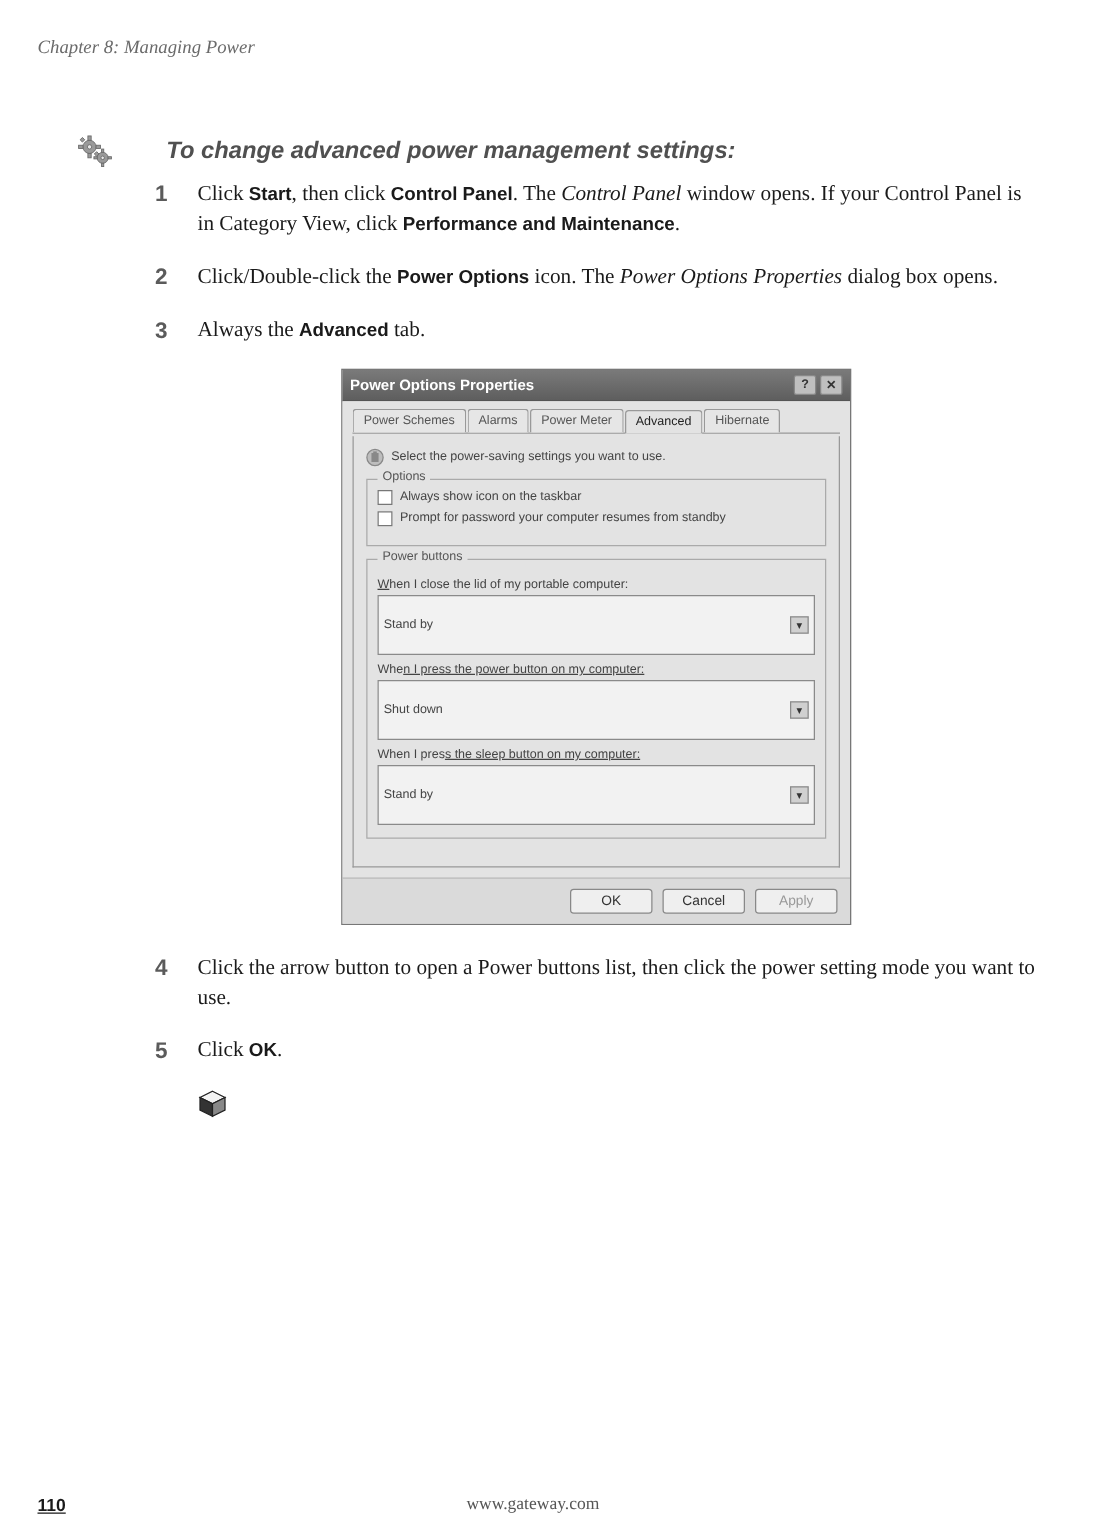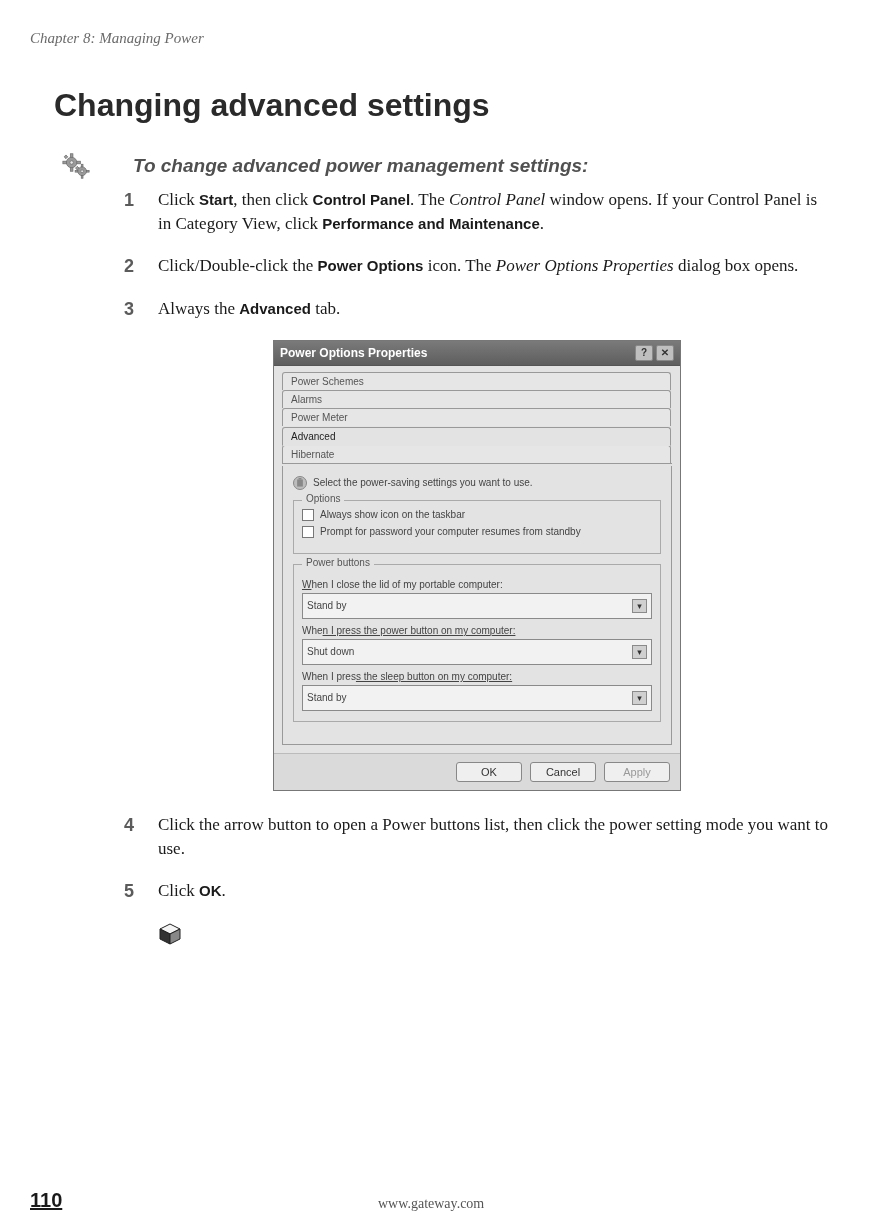--- a/index.html
+++ b/index.html
@@ -15,21 +15,21 @@
   }
   .page {
     padding: 30px 46px 0 30px;
     height: 100%;
     position: relative;
   }
   .chapter-header {
     font-style: italic;
     font-size: 15px;
     color: #6a6a6a;
-    margin-bottom: 40px;
+    margin-bottom: 60px;
   }
   .main-title {
     font-family: Arial, Helvetica, sans-serif;
     font-weight: bold;
     font-size: 32px;
     margin-left: 24px;
     margin-bottom: 28px;
     color: #2a2a2a;
   }
   .task-line {
@@ -118,21 +118,20 @@
     border-radius: 2px;
     display: flex; align-items: center; justify-content: center;
     font-size: 10px; font-weight: bold; color:#333;
   }
   .dlg-body { padding: 6px 8px 8px 8px; background: #e3e3e3; }
   .tabs {
     display: flex;
     gap: 0;
     border-bottom: 1px solid #999;
     margin-bottom: 2px;
-    flex-direction: column;
   }
   .tab {
     padding: 3px 8px;
     background:#e6e6e6;
     border: 1px solid #999;
     border-bottom: none;
     border-radius: 3px 3px 0 0;
     font-size: 10px;
     color:#555;
     margin-right: 1px;
@@ -166,21 +165,21 @@
     font-size: 10px;
     color:#555;
   }
   .chk-row { display:flex; align-items:center; gap:6px; margin-bottom:5px; font-size:10px; color:#444;}
   .chk { width:12px; height:12px; border:1px solid #777; background:#fff; }
   .lbl { font-size:10px; color:#444; margin-bottom:3px; margin-top:6px;}
   .underline-letter { text-decoration: underline; }
   .combo {
     display:flex; align-items:center; justify-content:space-between;
     background:#f2f2f2; border:1px solid #8a8a8a;
-    padding:5px 4px; font-size:10px; color:#444;
+    padding:16px 4px; font-size:10px; color:#444;
   }
   .combo-arrow {
     width:15px; height:14px; background:#d0d0d0; border:1px solid #8a8a8a;
     display:flex; align-items:center; justify-content:center;
     font-size:9px; color:#333;
   }
   .dlg-buttons {
     display:flex; justify-content:flex-end; gap:8px;
     padding: 8px 10px;
     background:#dadada;
@@ -203,37 +202,36 @@
     left: 30px;
     right: 46px;
     display:flex;
     justify-content: space-between;
     align-items: flex-end;
     font-size: 14px;
   }
   .page-num {
     font-family: Arial, Helvetica, sans-serif;
     font-weight: bold;
-    font-size: 20px;
+    font-size: 14px;
     text-decoration: underline;
   }
   .footer-url {
     font-size: 14px;
     color:#555;
     margin: 0 auto;
   }
 </style>
 </head>
 <body>
 
 <div class="page">
 
   <div class="chapter-header">Chapter 8: Managing Power</div>
 
-  <div class="main-title">Changing advanced settings</div>
 
   <div class="task-line">
     <span class="gears">
       <svg viewBox="0 0 32 32">
         <g fill="#9a9a9a" stroke="#6a6a6a" stroke-width="0.8">
           <circle cx="11" cy="12" r="6"></circle>
           <circle cx="11" cy="12" r="2" fill="#e8e8e8"></circle>
           <rect x="9.5" y="2" width="3" height="4"></rect>
             <rect x="9.5" y="18" width="3" height="4"></rect>
           <rect x="1" y="10.5" width="4" height="3"></rect>

